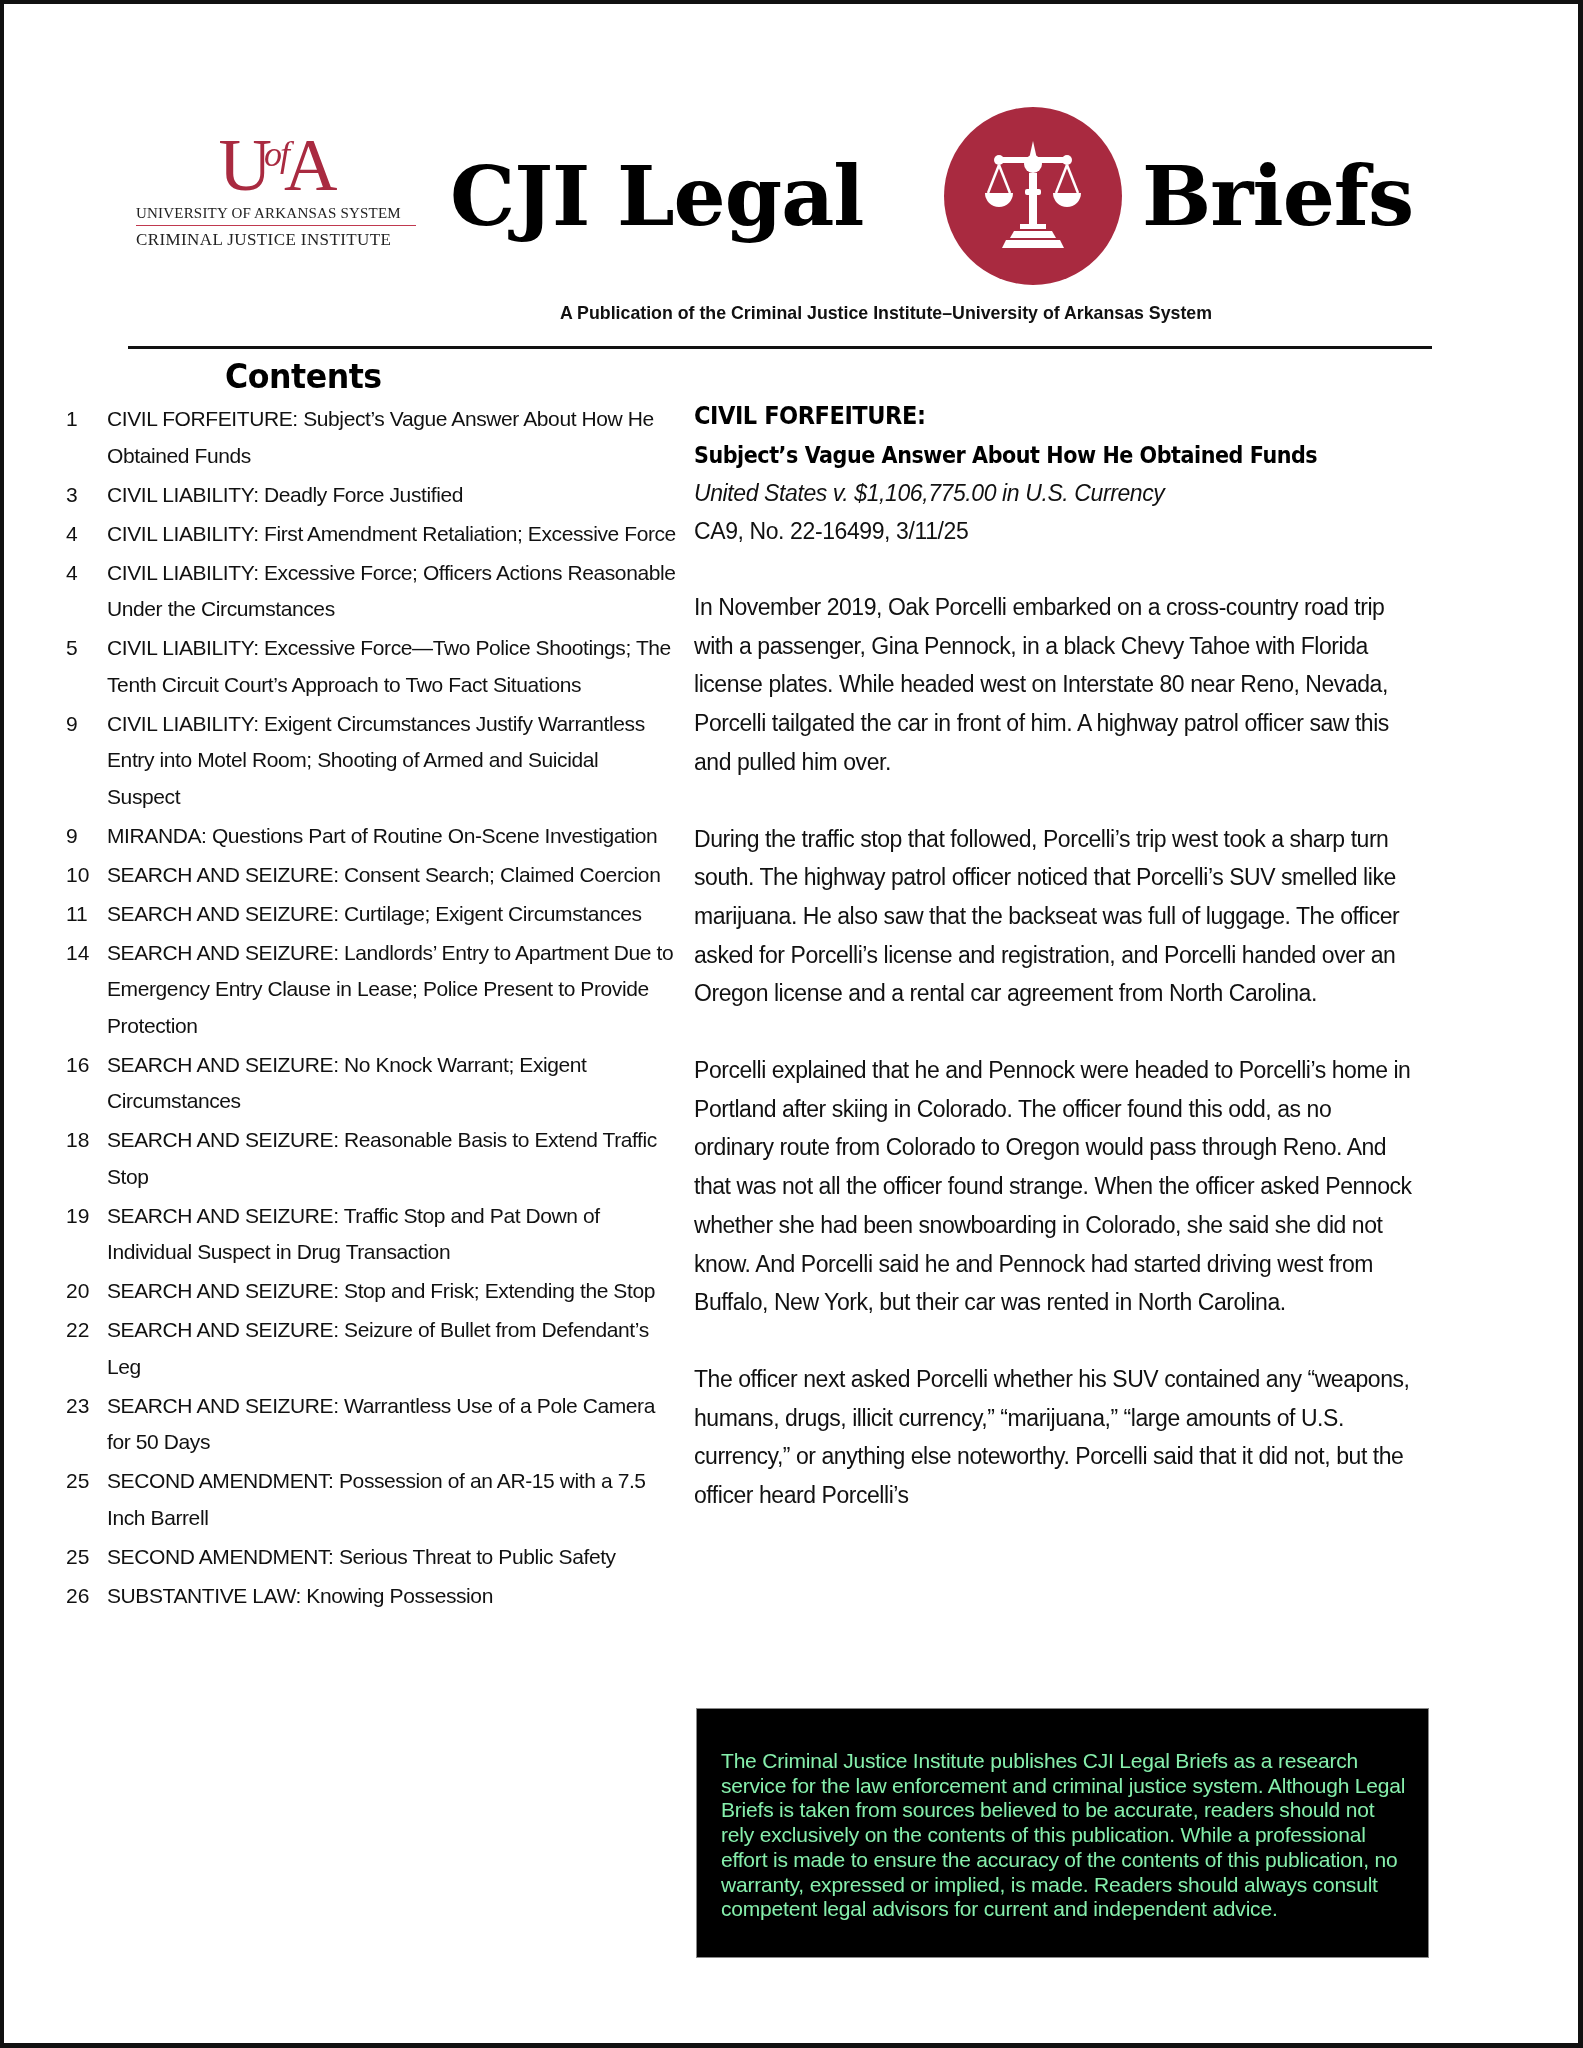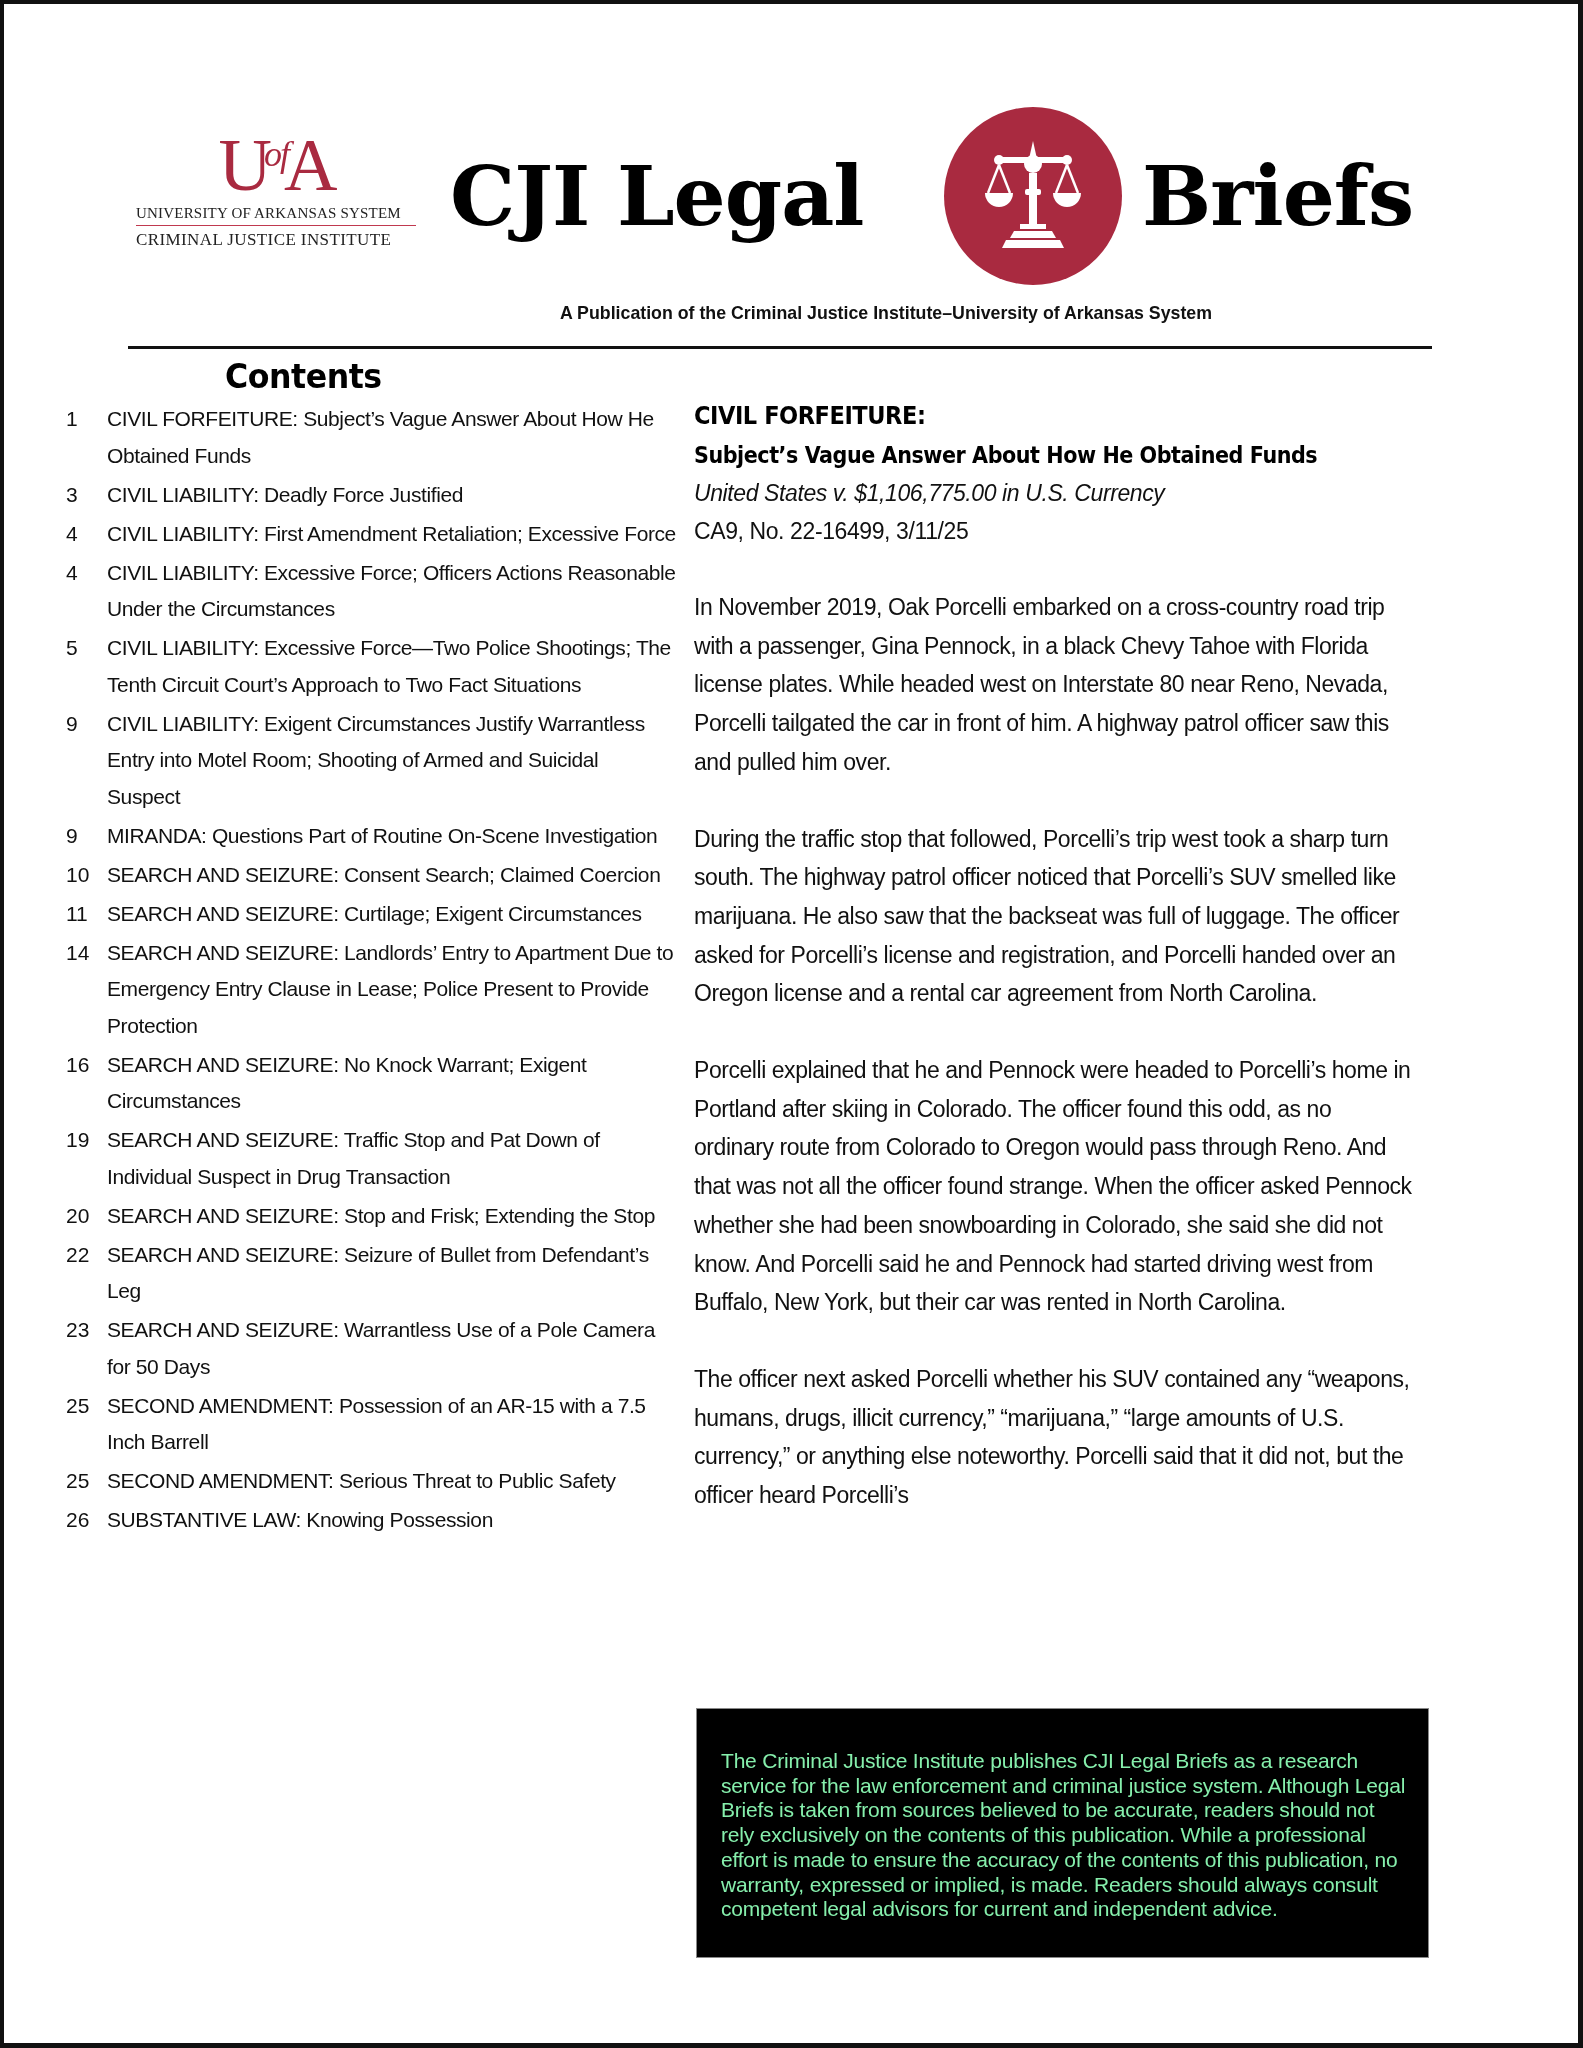--- a/index.html
+++ b/index.html
@@ -196,20 +196,24 @@
       </div>
       <div class="toc-item">
         <span class="toc-page">14</span>
         <span class="toc-text">SEARCH AND SEIZURE: Landlords’ Entry to Apartment Due to Emergency Entry Clause in Lease; Police Present to Provide Protection</span>
       </div>
       <div class="toc-item">
         <span class="toc-page">16</span>
         <span class="toc-text">SEARCH AND SEIZURE: No Knock Warrant; Exigent Circumstances</span>
       </div>
       <div class="toc-item">
+        <span class="toc-page">18</span>
+        <span class="toc-text">SEARCH AND SEIZURE: Reasonable Basis to Extend Traffic Stop</span>
+      </div>
+      <div class="toc-item">
         <span class="toc-page">19</span>
         <span class="toc-text">SEARCH AND SEIZURE: Traffic Stop and Pat Down of Individual Suspect in Drug Transaction</span>
       </div>
       <div class="toc-item">
         <span class="toc-page">20</span>
         <span class="toc-text">SEARCH AND SEIZURE: Stop and Frisk; Extending the Stop</span>
       </div>
       <div class="toc-item">
         <span class="toc-page">22</span>
         <span class="toc-text">SEARCH AND SEIZURE: Seizure of Bullet from Defendant’s Leg</span>

